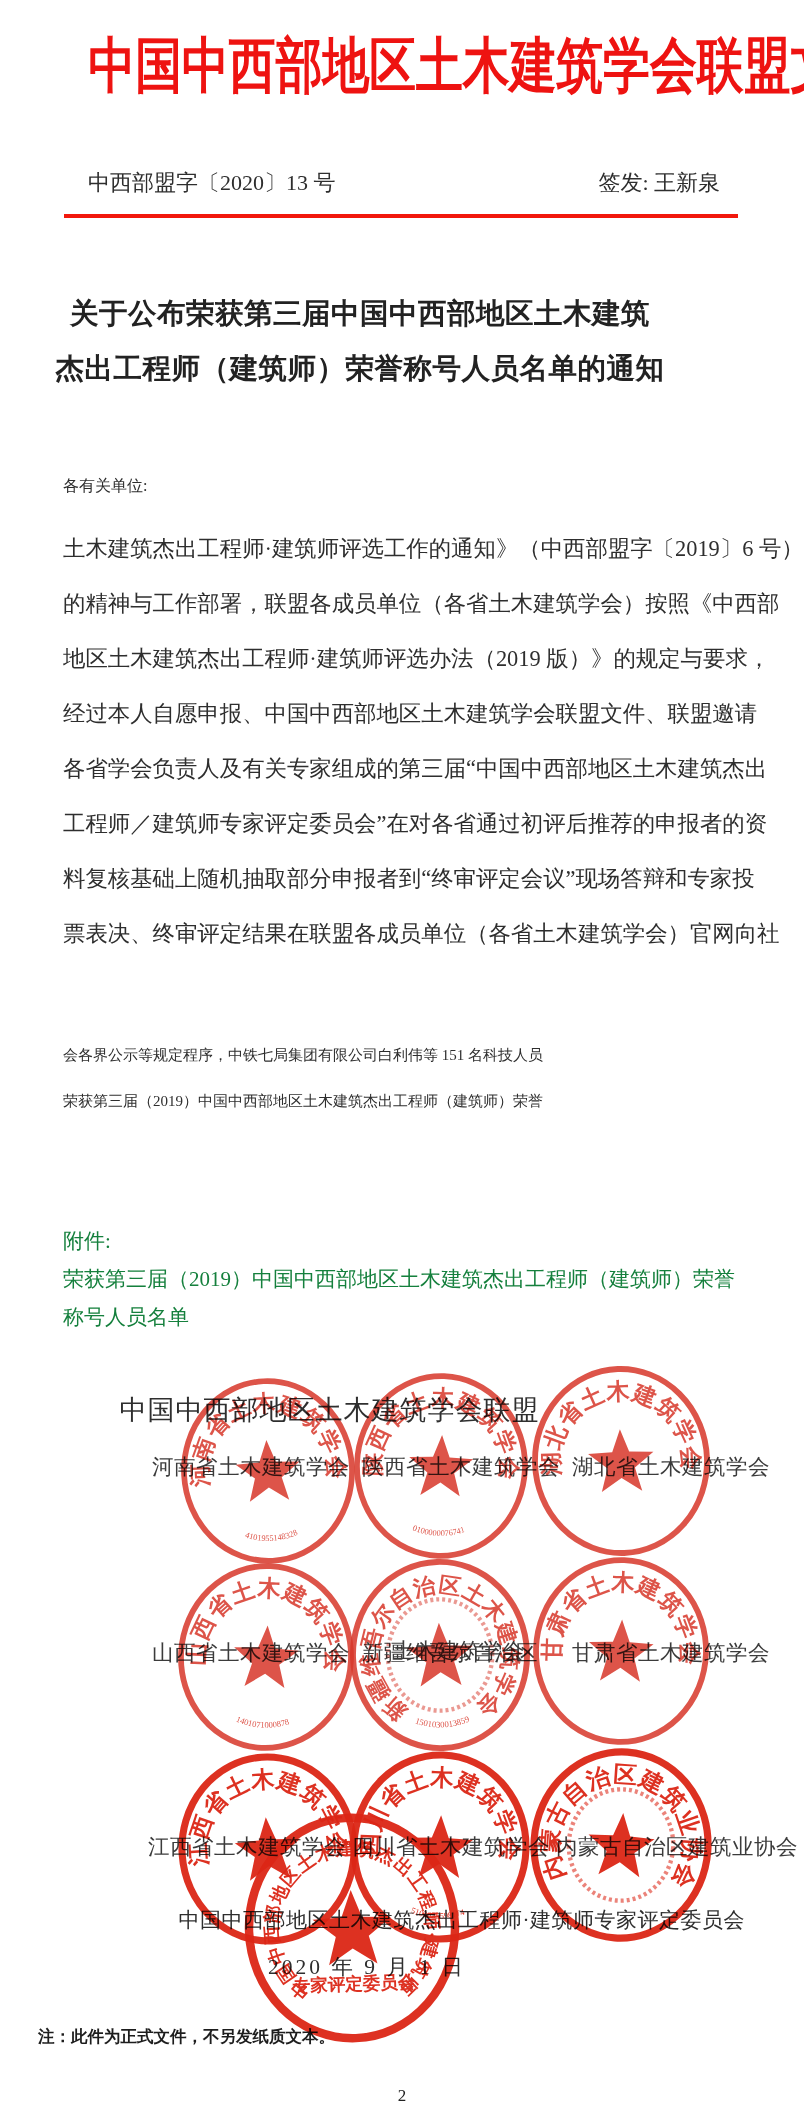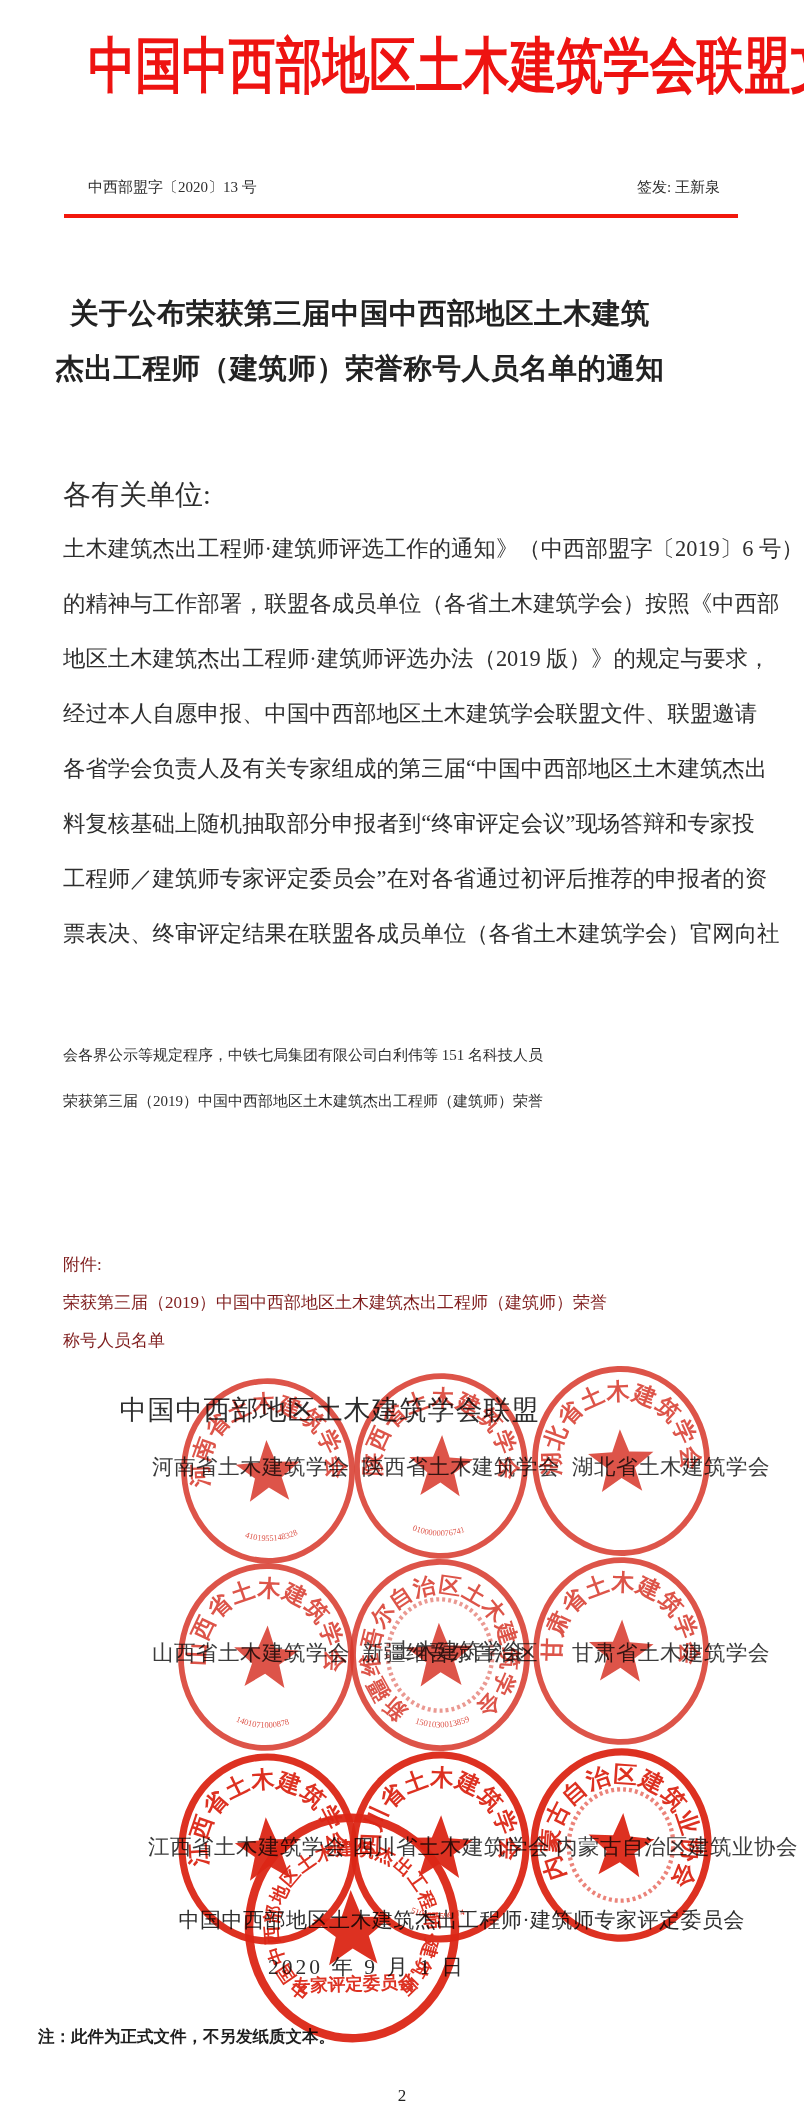--- a/index.html
+++ b/index.html
@@ -10,33 +10,33 @@
   }
   .abs{position:absolute;white-space:nowrap;}
   .banner{
     top:26px;left:0;width:804px;text-align:center;
     font-size:60px;font-weight:bold;color:#ee1311;
     transform:scaleX(0.78);transform-origin:50% 50%;
     letter-spacing:0px;
   }
   .docrow{
     top:168px;left:0;width:804px;display:flex;justify-content:space-between;
-    box-sizing:border-box;padding:0 84px 0 88px;font-size:15px;color:#2e2e2e;margin-top:10px;
+    box-sizing:border-box;padding:0 84px 0 88px;font-size:22px;color:#2e2e2e;
   }
   .redline{top:214px;left:64px;width:674px;height:4px;background:#f2180c;}
   .title{
     top:286px;left:0;width:720px;text-align:center;
     font-size:28.5px;font-weight:bold;line-height:55px;color:#222;letter-spacing:0.5px;
   }
-  .salutation{top:476px;left:63px;font-size:28px;color:#2e2e2e;}
+  .salutation{top:476px;left:63px;font-size:16px;color:#2e2e2e;}
   .blockA{top:521px;left:63px;font-size:22.4px;line-height:55px;color:#2e2e2e;}
   .blockA .ln,.blockB .ln,.attach .ln{white-space:nowrap;}
   .indent{text-indent:45px;}
   .blockB{top:1032px;left:63px;font-size:15px;line-height:46px;color:#2e2e2e;}
-  .attach{top:1222px;left:63px;font-size:17px;line-height:38px;color:#7f1d1d;margin-top:24px;}
+  .attach{top:1222px;left:63px;font-size:21px;line-height:38px;color:#15803d;}
   .alliance{
     top:1392px;left:0;width:659px;text-align:center;
     font-size:27px;color:#2f2f2f;letter-spacing:1px;
   }
   .slabel{font-size:21.5px;color:#3b3b3b;letter-spacing:0.5px;}
   .committee{
     top:1906px;left:0;width:745px;text-align:right;
     font-size:21px;color:#2e2e2e;letter-spacing:0.5px;
   }
   .datev{top:1952px;left:268px;font-size:21.5px;color:#2e2e2e;letter-spacing:3px;}
@@ -68,22 +68,22 @@
   </div>
 
   <div class="abs salutation">各有关单位:</div>
 
   <div class="abs blockA">
     <div class="ln">土木建筑杰出工程师·建筑师评选工作的通知》（中西部盟字〔2019〕6 号）</div>
     <div class="ln">的精神与工作部署，联盟各成员单位（各省土木建筑学会）按照《中西部</div>
     <div class="ln">地区土木建筑杰出工程师·建筑师评选办法（2019 版）》的规定与要求，</div>
     <div class="ln">经过本人自愿申报、中国中西部地区土木建筑学会联盟文件、联盟邀请</div>
     <div class="ln">各省学会负责人及有关专家组成的第三届“中国中西部地区土木建筑杰出</div>
+    <div class="ln">工程师／建筑师专家评定委员会”在对各省通过初评后推荐的申报者的资</div>
     <div class="ln">料复核基础上随机抽取部分申报者到“终审评定会议”现场答辩和专家投</div>
-    <div class="ln">工程师／建筑师专家评定委员会”在对各省通过初评后推荐的申报者的资</div>
     <div class="ln">票表决、终审评定结果在联盟各成员单位（各省土木建筑学会）官网向社</div>
   </div>
 
   <div class="abs blockB">
     <div class="ln">会各界公示等规定程序，中铁七局集团有限公司白利伟等 151 名科技人员</div>
     <div class="ln">荣获第三届（2019）中国中西部地区土木建筑杰出工程师（建筑师）荣誉</div>
   </div>
 
   <div class="abs attach">
     <div class="ln">附件:</div>

